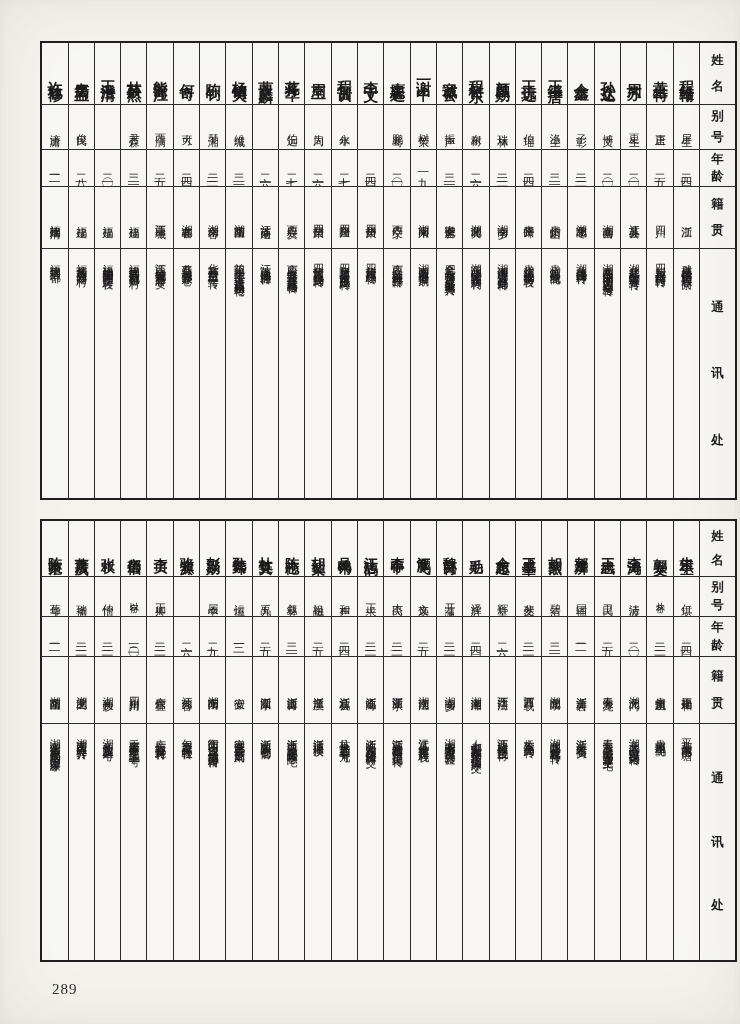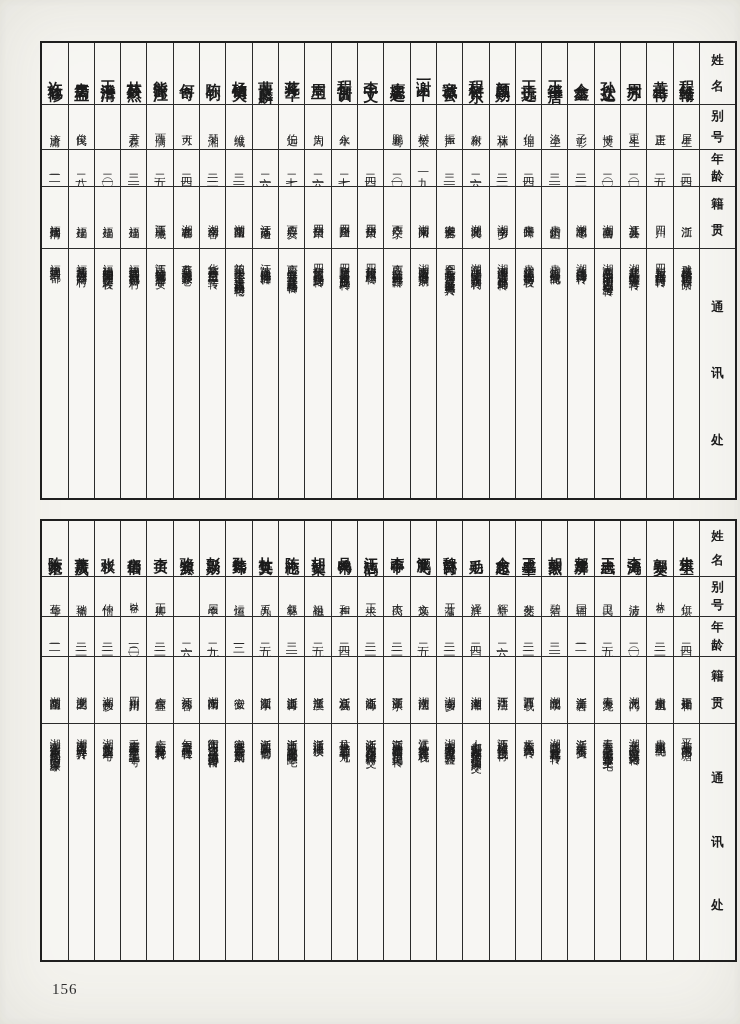--- a/index.html
+++ b/index.html
@@ -955,14 +955,14 @@
           <span class="vtext">二一</span>
         </div>
         <div class="cell c-native">
           <span class="vtext">湖南益阳</span>
         </div>
         <div class="cell c-address">
           <span class="vtext">湖南宁乡衡龙桥邮局送四方山廖家坪</span>
         </div>
       </div>
     </section>
-  <div class="page-number">156</div>
+  <div class="page-number">289</div>
 </div>
 
 </body></html>

